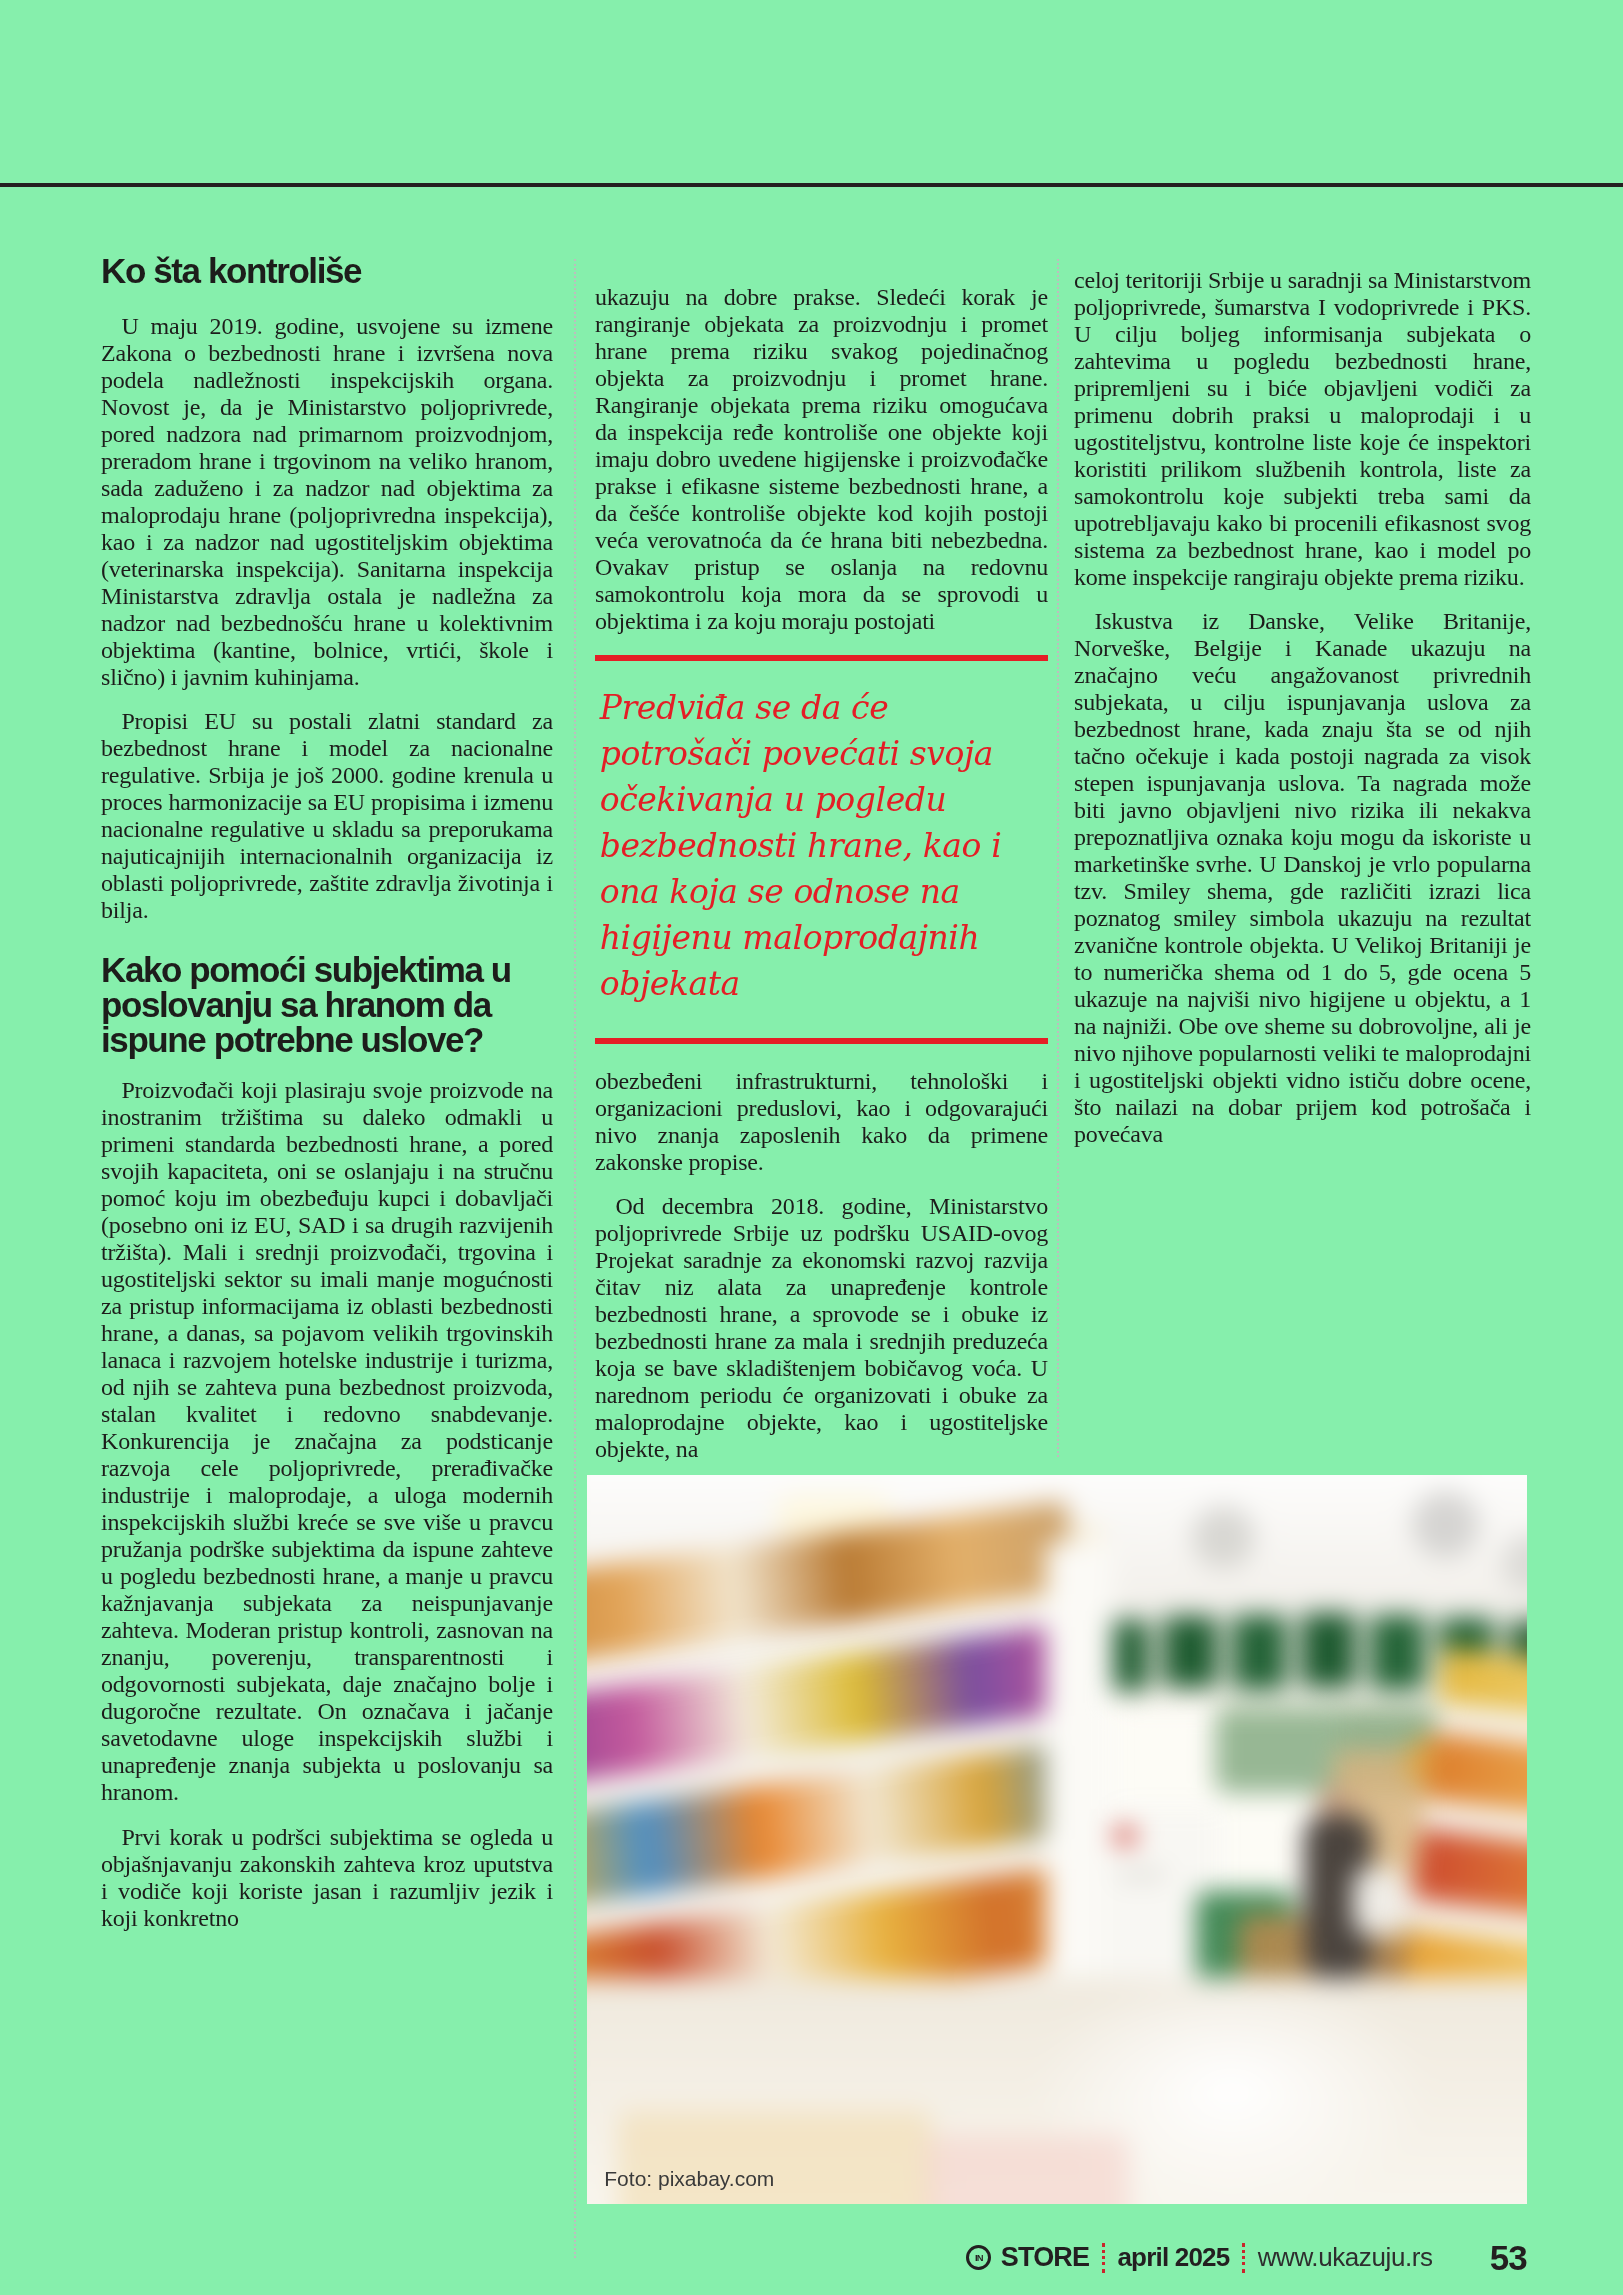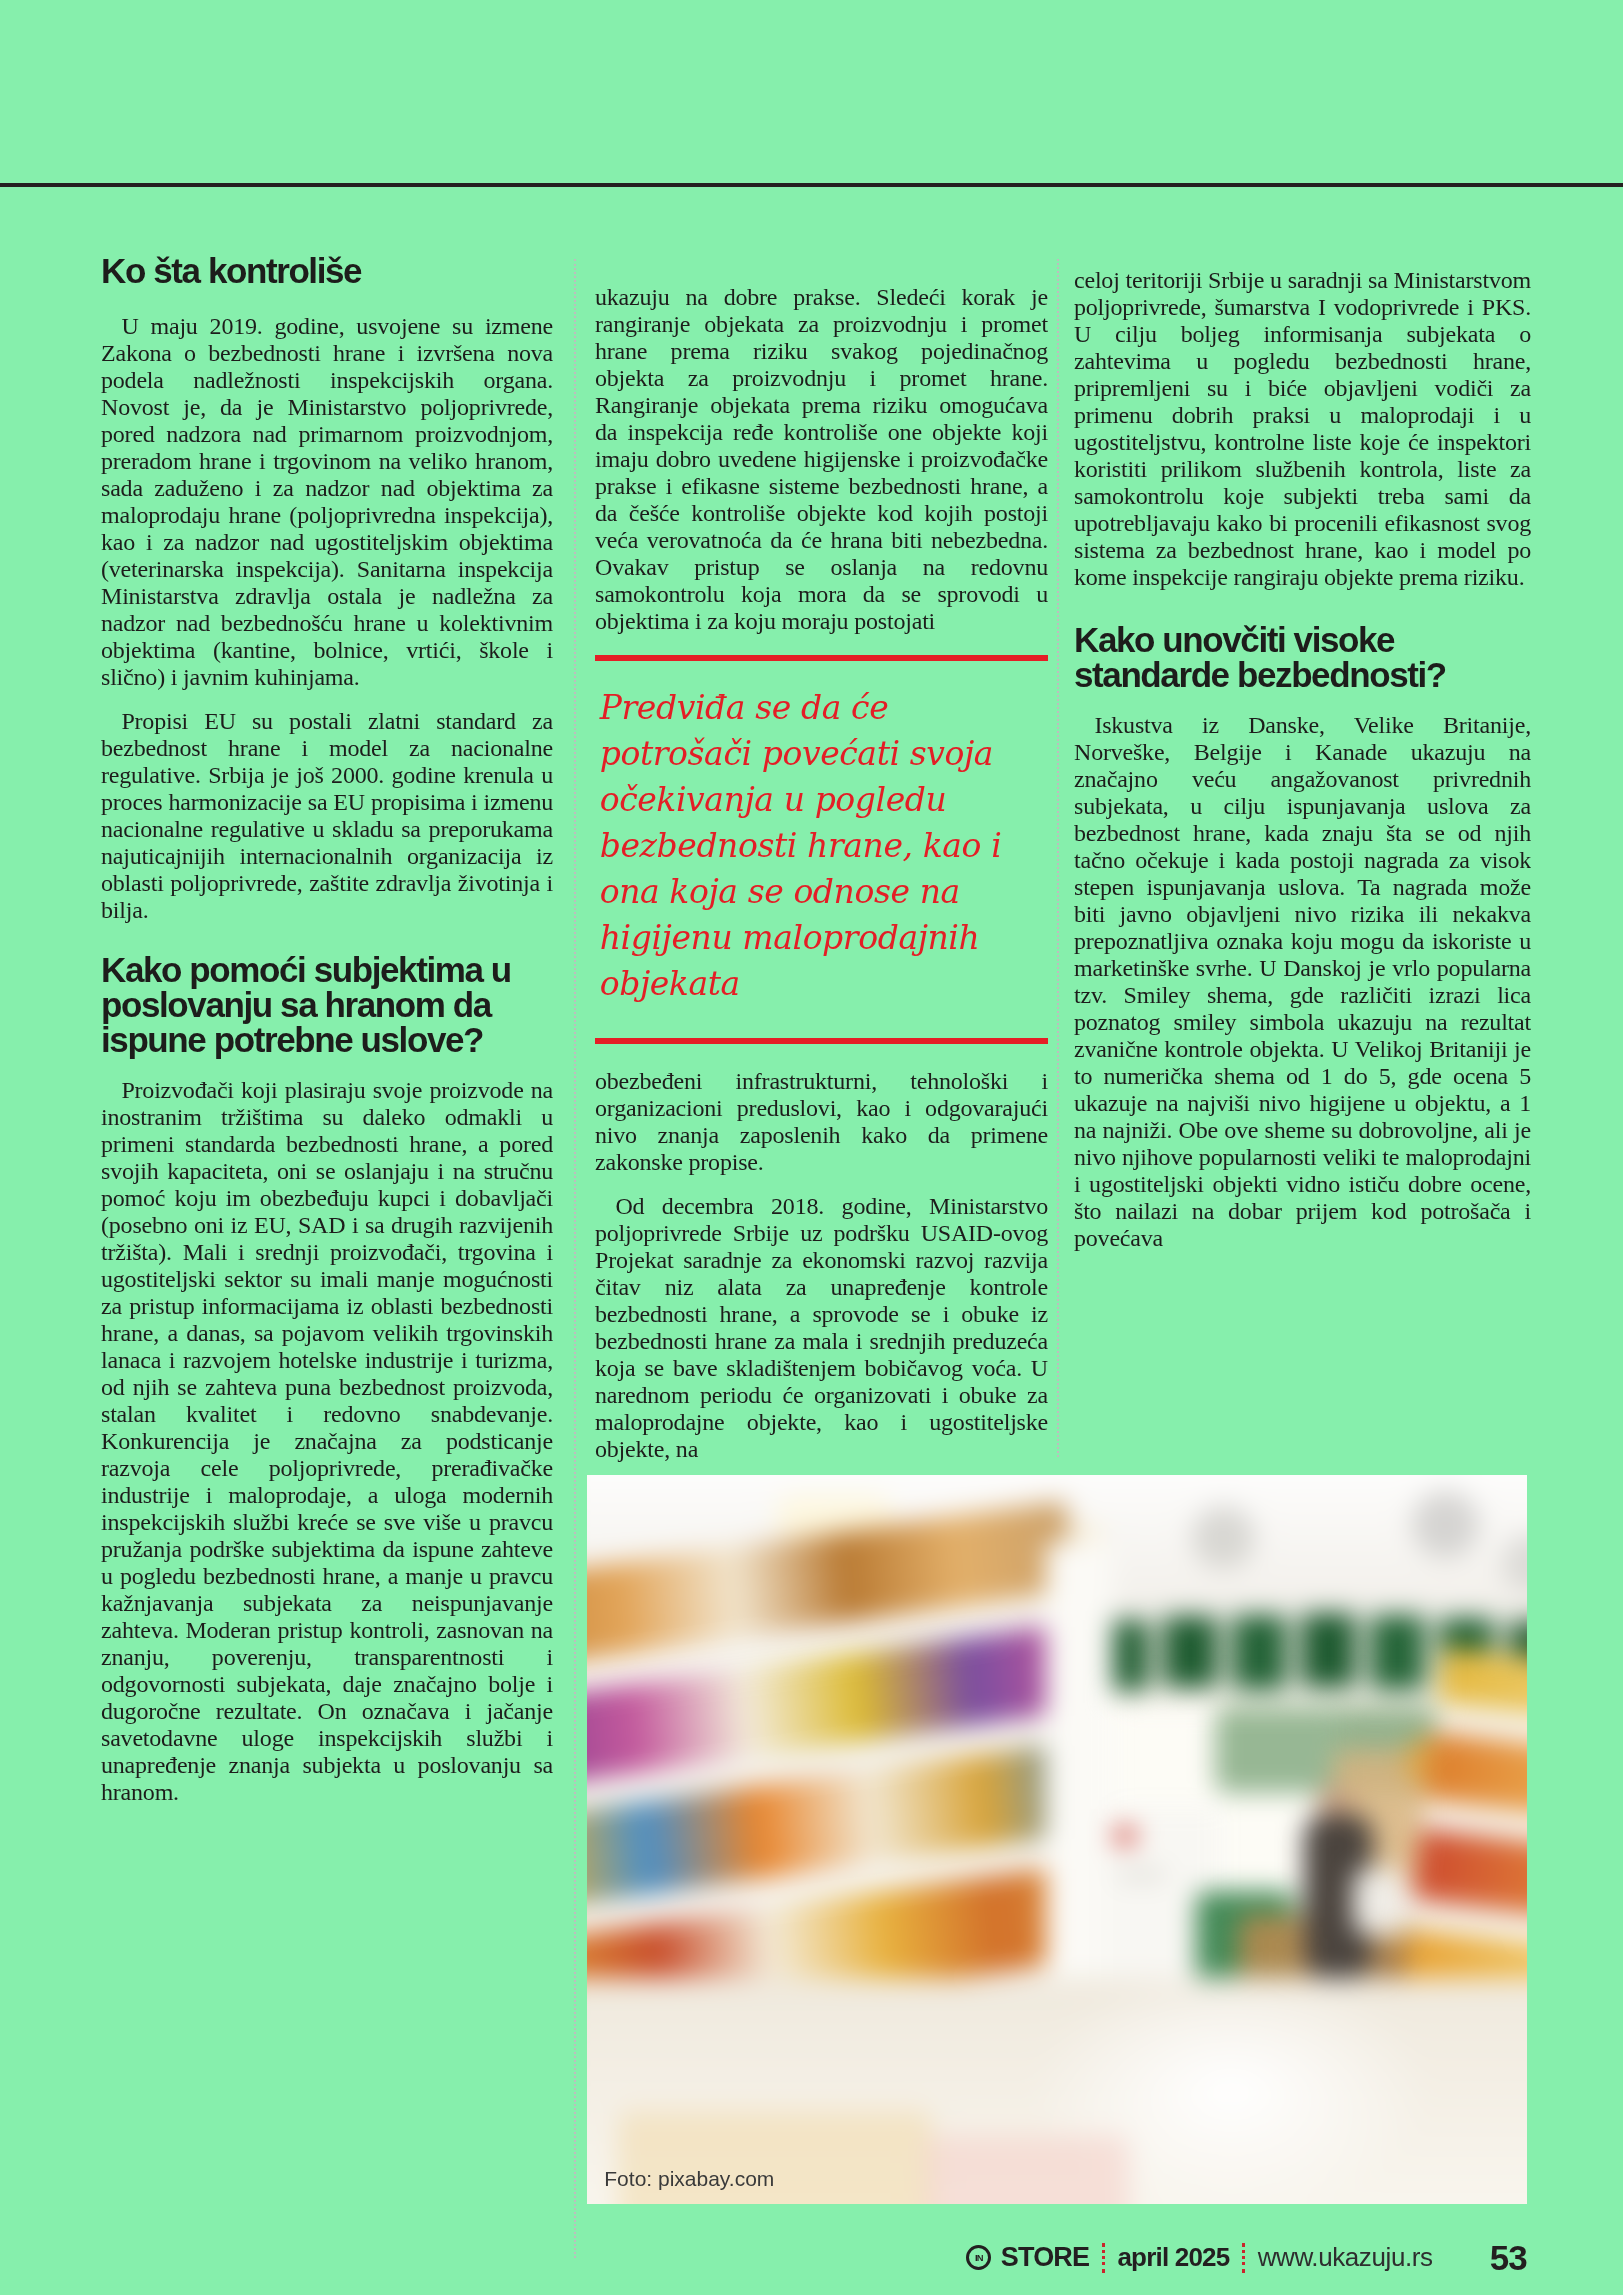--- a/index.html
+++ b/index.html
@@ -77,34 +77,34 @@
 
   <div class="vdiv vdiv1"></div>
   <div class="vdiv vdiv2"></div>
 
   <div class="col col1">
     <h1 class="art">Ko šta kontroliše</h1>
     <p class="indent">U maju 2019. godine, usvojene su izmene Zakona o bezbednosti hrane i izvršena nova podela nadležnosti inspekcijskih organa. Novost je, da je Ministarstvo poljoprivrede, pored nadzora nad primarnom proizvodnjom, preradom hrane i trgovinom na veliko hranom, sada zaduženo i za nadzor nad objektima za maloprodaju hrane (poljoprivredna inspekcija), kao i za nadzor nad ugostiteljskim objektima (veterinarska inspekcija). Sanitarna inspekcija Ministarstva zdravlja ostala je nadležna za nadzor nad bezbednošću hrane u kolektivnim objektima (kantine, bolnice, vrtići, škole i slično) i javnim kuhinjama.</p>
     <p class="indent">Propisi EU su postali zlatni standard za bezbednost hrane i model za nacionalne regulative. Srbija je još 2000. godine krenula u proces harmonizacije sa EU propisima i izmenu nacionalne regulative u skladu sa preporukama najuticajnijih internacionalnih organizacija iz oblasti poljoprivrede, zaštite zdravlja životinja i bilja.</p>
     <h2 class="art">Kako pomoći subjektima u poslovanju sa hranom da ispune potrebne uslove?</h2>
     <p class="indent">Proizvođači koji plasiraju svoje proizvode na inostranim tržištima su daleko odmakli u primeni standarda bezbednosti hrane, a pored svojih kapaciteta, oni se oslanjaju i na stručnu pomoć koju im obezbeđuju kupci i dobavljači (posebno oni iz EU, SAD i sa drugih razvijenih tržišta). Mali i srednji proizvođači, trgovina i ugostiteljski sektor su imali manje mogućnosti za pristup informacijama iz oblasti bezbednosti hrane, a danas, sa pojavom velikih trgovinskih lanaca i razvojem hotelske industrije i turizma, od njih se zahteva puna bezbednost proizvoda, stalan kvalitet i redovno snabdevanje. Konkurencija je značajna za podsticanje razvoja cele poljoprivrede, prerađivačke industrije i maloprodaje, a uloga modernih inspekcijskih službi kreće se sve više u pravcu pružanja podrške subjektima da ispune zahteve u pogledu bezbednosti hrane, a manje u pravcu kažnjavanja subjekata za neispunjavanje zahteva. Moderan pristup kontroli, zasnovan na znanju, poverenju, transparentnosti i odgovornosti subjekata, daje značajno bolje i dugoročne rezultate. On označava i jačanje savetodavne uloge inspekcijskih službi i unapređenje znanja subjekta u poslovanju sa hranom.</p>
+    <p class="indent">Prvi korak u podršci subjektima se ogleda u objašnjavanju zakonskih zahteva kroz uputstva i vodiče koji koriste jasan i razumljiv jezik i koji konkretno</p>
   </div>
 
   <div class="col col2">
     <p>ukazuju na dobre prakse. Sledeći korak je rangiranje objekata za proizvodnju i promet hrane prema riziku svakog pojedinačnog objekta za proizvodnju i promet hrane. Rangiranje objekata prema riziku omogućava da inspekcija ređe kontroliše one objekte koji imaju dobro uvedene higijenske i proizvođačke prakse i efikasne sisteme bezbednosti hrane, a da češće kontroliše objekte kod kojih postoji veća verovatnoća da će hrana biti nebezbedna. Ovakav pristup se oslanja na redovnu samokontrolu koja mora da se sprovodi u objektima i za koju moraju postojati</p>
     <div class="quote-wrap">
       <div class="quote-text">Predviđa se da će potrošači povećati svoja očekivanja u pogledu bezbednosti hrane, kao i ona koja se odnose na higijenu maloprodajnih objekata</div>
     </div>
     <p>obezbeđeni infrastrukturni, tehnološki i organizacioni preduslovi, kao i odgovarajući nivo znanja zaposlenih kako da primene zakonske propise.</p>
     <p class="indent">Od decembra 2018. godine, Ministarstvo poljoprivrede Srbije uz podršku USAID-ovog Projekat saradnje za ekonomski razvoj razvija čitav niz alata za unapređenje kontrole bezbednosti hrane, a sprovode se i obuke iz bezbednosti hrane za mala i srednjih preduzeća koja se bave skladištenjem bobičavog voća. U narednom periodu će organizovati i obuke za maloprodajne objekte, kao i ugostiteljske objekte, na</p>
   </div>
 
   <div class="col col3">
     <p>celoj teritoriji Srbije u saradnji sa Ministarstvom poljoprivrede, šumarstva I vodoprivrede i PKS. U cilju boljeg informisanja subjekata o zahtevima u pogledu bezbednosti hrane, pripremljeni su i biće objavljeni vodiči za primenu dobrih praksi u maloprodaji i u ugostiteljstvu, kontrolne liste koje će inspektori koristiti prilikom službenih kontrola, liste za samokontrolu koje subjekti treba sami da upotrebljavaju kako bi procenili efikasnost svog sistema za bezbednost hrane, kao i model po kome inspekcije rangiraju objekte prema riziku.</p>
-    <h2 class="art" style="margin-top:31px;">Kako unovčiti visoke standarde bezbednosti?</h2>
     <p class="indent">Iskustva iz Danske, Velike Britanije, Norveške, Belgije i Kanade ukazuju na značajno veću angažovanost privrednih subjekata, u cilju ispunjavanja uslova za bezbednost hrane, kada znaju šta se od njih tačno očekuje i kada postoji nagrada za visok stepen ispunjavanja uslova. Ta nagrada može biti javno objavljeni nivo rizika ili nekakva prepoznatljiva oznaka koju mogu da iskoriste u marketinške svrhe. U Danskoj je vrlo popularna tzv. Smiley shema, gde različiti izrazi lica poznatog smiley simbola ukazuju na rezultat zvanične kontrole objekta. U Velikoj Britaniji je to numerička shema od 1 do 5, gde ocena 5 ukazuje na najviši nivo higijene u objektu, a 1 na najniži. Obe ove sheme su dobrovoljne, ali je nivo njihove popularnosti veliki te maloprodajni i ugostiteljski objekti vidno ističu dobre ocene, što nailazi na dobar prijem kod potrošača i povećava</p>
   </div>
 
   <div class="photo">
     <div class="pb">
 
       <div class="s" style="left:-31px;top:-31px;width:1005px;height:188px;background:linear-gradient(180deg,#ffffff,#f0ede7);border-radius:0;"></div>
 
       <div class="s" style="left:605px;top:31px;width:63px;height:63px;border-radius:50%;background:#d2d1cd;opacity:.85;"></div>
       <div class="s" style="left:825px;top:15.7px;width:67px;height:67px;border-radius:50%;background:#cfcecb;opacity:.85;"></div>

